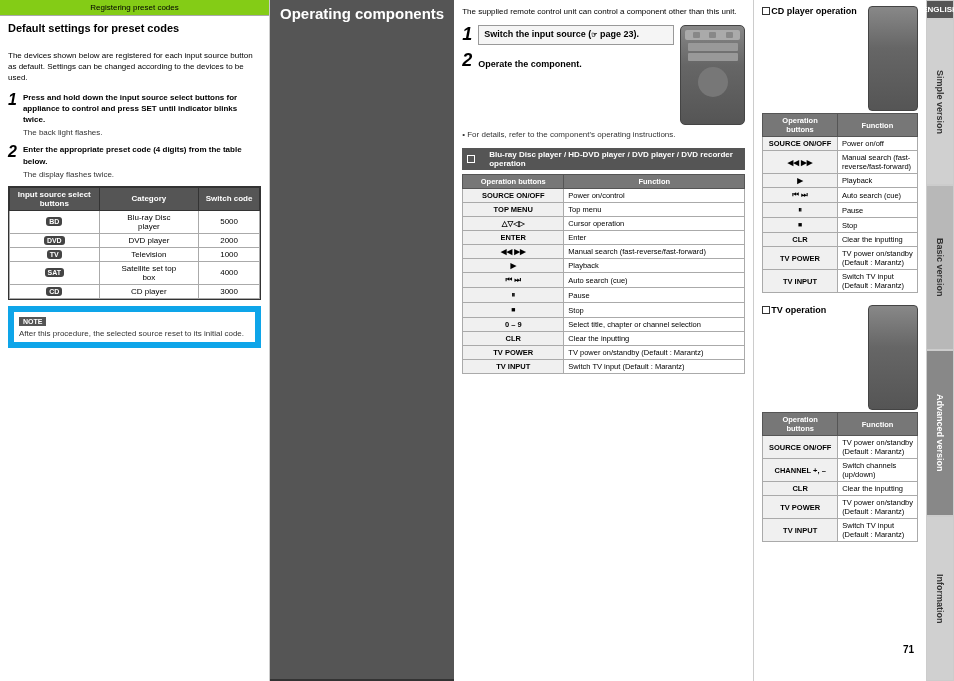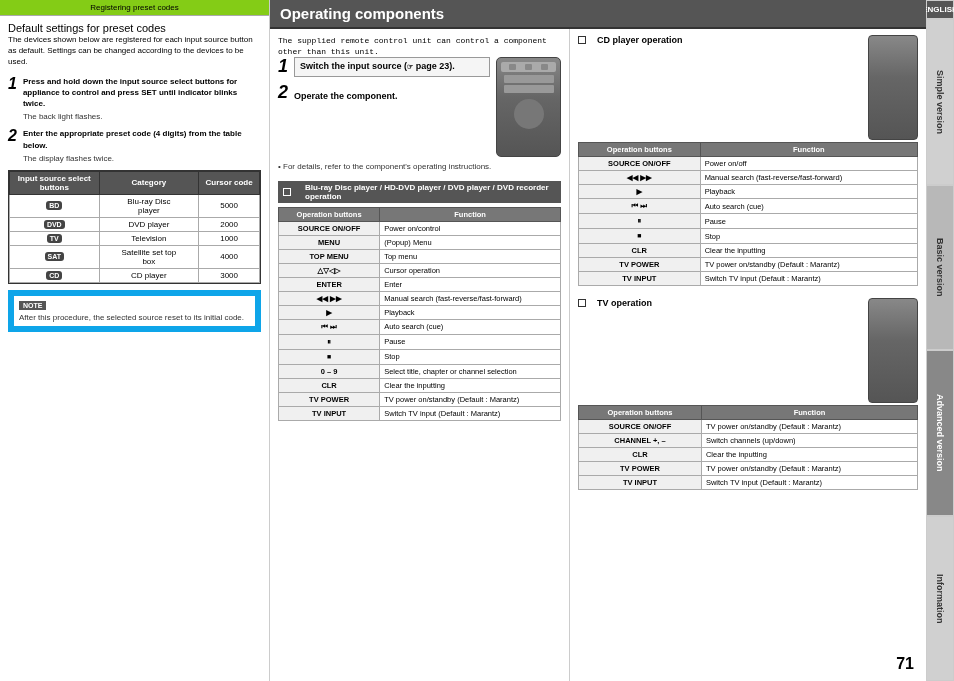--- a/index.html
+++ b/index.html
@@ -80,22 +80,22 @@
       border-bottom: 1px solid #aaa;
     }
 
     .left-panel-body {
       padding: 6px 8px;
       flex: 1;
     }
 
     .section-title-bold {
       font-size: 11px;
-      font-weight: normal;
-      margin-bottom: 0;
+      font-weight: bold;
+      margin-bottom: 16px;
     }
 
     .intro-text {
       font-size: 8px;
       line-height: 1.4;
       margin-bottom: 8px;
     }
 
     .step-row {
       display: flex;
@@ -182,21 +182,21 @@
     .note-text {
       font-size: 8px;
       line-height: 1.4;
       color: #333;
     }
 
     
     .right-panel {
       flex: 1;
       display: flex;
-      flex-direction: column;
+      flex-direction: row;
     }
 
     
     .op-header {
       background: #555;
       color: #fff;
       padding: 5px 10px;
       font-size: 15px;
       font-weight: bold;
       border-bottom: 2px solid #333;
@@ -210,21 +210,21 @@
     
     .center-col {
       width: 300px;
       padding: 6px 8px;
       border-right: 1px solid #ccc;
     }
 
     .op-intro {
       font-size: 8px;
       line-height: 1.4;
-      font-family: Liberation Mono, monospace;
+      margin-bottom: 8px;
     }
 
     .op-step-row {
       display: flex;
       align-items: flex-start;
       margin-bottom: 6px;
     }
 
     .op-step-num {
       font-size: 18px;
@@ -328,35 +328,35 @@
     }
 
     .tv-section {}
 
     .section-label {
       font-size: 9px;
       font-weight: bold;
       margin-bottom: 4px;
       display: flex;
       align-items: center;
-      gap: 11px;
+      gap: 1px;
     }
 
     .checkbox-small {
       width: 8px;
       height: 8px;
       border: 1px solid #333;
       display: inline-block;
     }
 
     .page-number {
       position: absolute;
-      bottom: 8px;
+      bottom: 26px;
       right: 40px;
-      font-size: 16px;
+      font-size: 10px;
       font-weight: bold;
     }
   </style>
 </head>
 <body>
 
 <div class="sidebar-tabs">
   <div class="sidebar-tab english">ENGLISH</div>
   <div class="sidebar-tab simple">Simple version</div>
   <div class="sidebar-tab basic">Basic version</div>
@@ -387,21 +387,21 @@
           <div class="sub-text">The display flashes twice.</div>
         </div>
       </div>
 
       <div class="preset-table-container">
         <table class="preset-table">
           <thead>
             <tr>
               <th>Input source select buttons</th>
               <th>Category</th>
-              <th>Cursor code</th>
+              <th>Switch code</th>
             </tr>
           </thead>
           <tbody id="preset-tbody">
           <tr>
     <td><span class="device-icon">BD</span></td>
     <td>Blu-ray Disc player</td>
     <td>5000</td>
   </tr>
               <tr>
     <td><span class="device-icon">DVD</span></td>
@@ -483,24 +483,20 @@
                 <th>Operation buttons</th>
                 <th>Function</th>
               </tr>
             </thead>
             <tbody id="blu-ray-tbody">
                 <tr>
     <td>SOURCE ON/OFF</td>
     <td>Power on/control</td>
   </tr>
                 <tr>
-    <td>MENU</td>
-    <td>(Popup) Menu</td>
-  </tr>
-                <tr>
     <td>TOP MENU</td>
     <td>Top menu</td>
   </tr>
                 <tr>
     <td>△▽◁▷</td>
     <td>Cursor operation</td>
   </tr>
                 <tr>
     <td>ENTER</td>
     <td>Enter</td>

